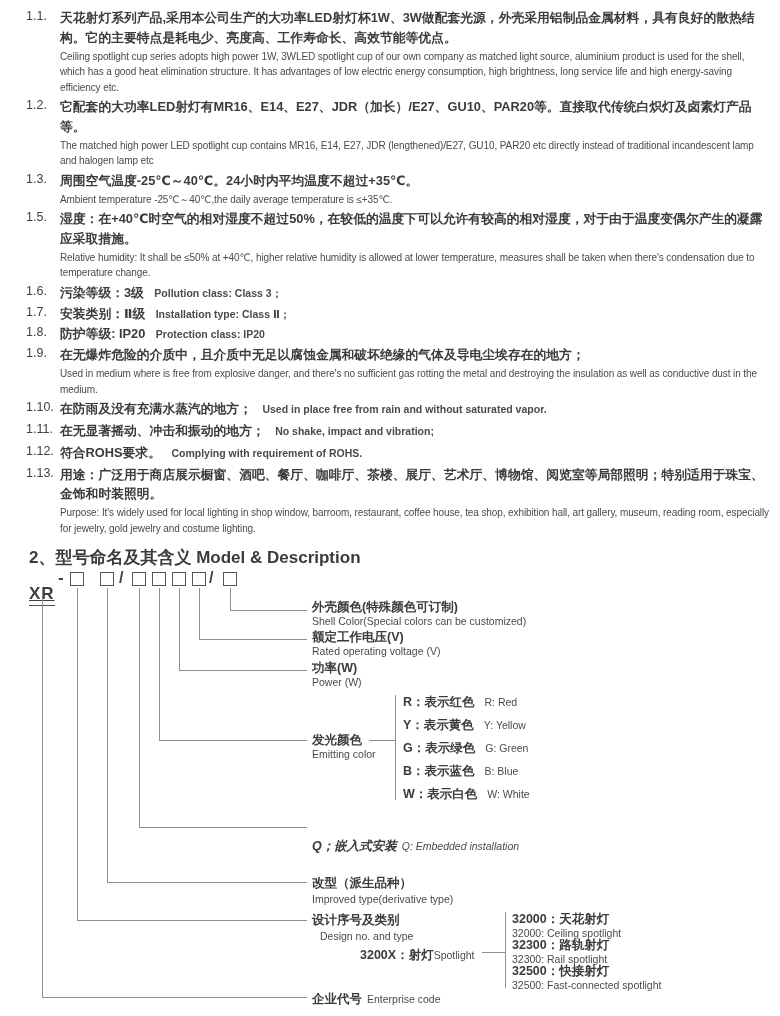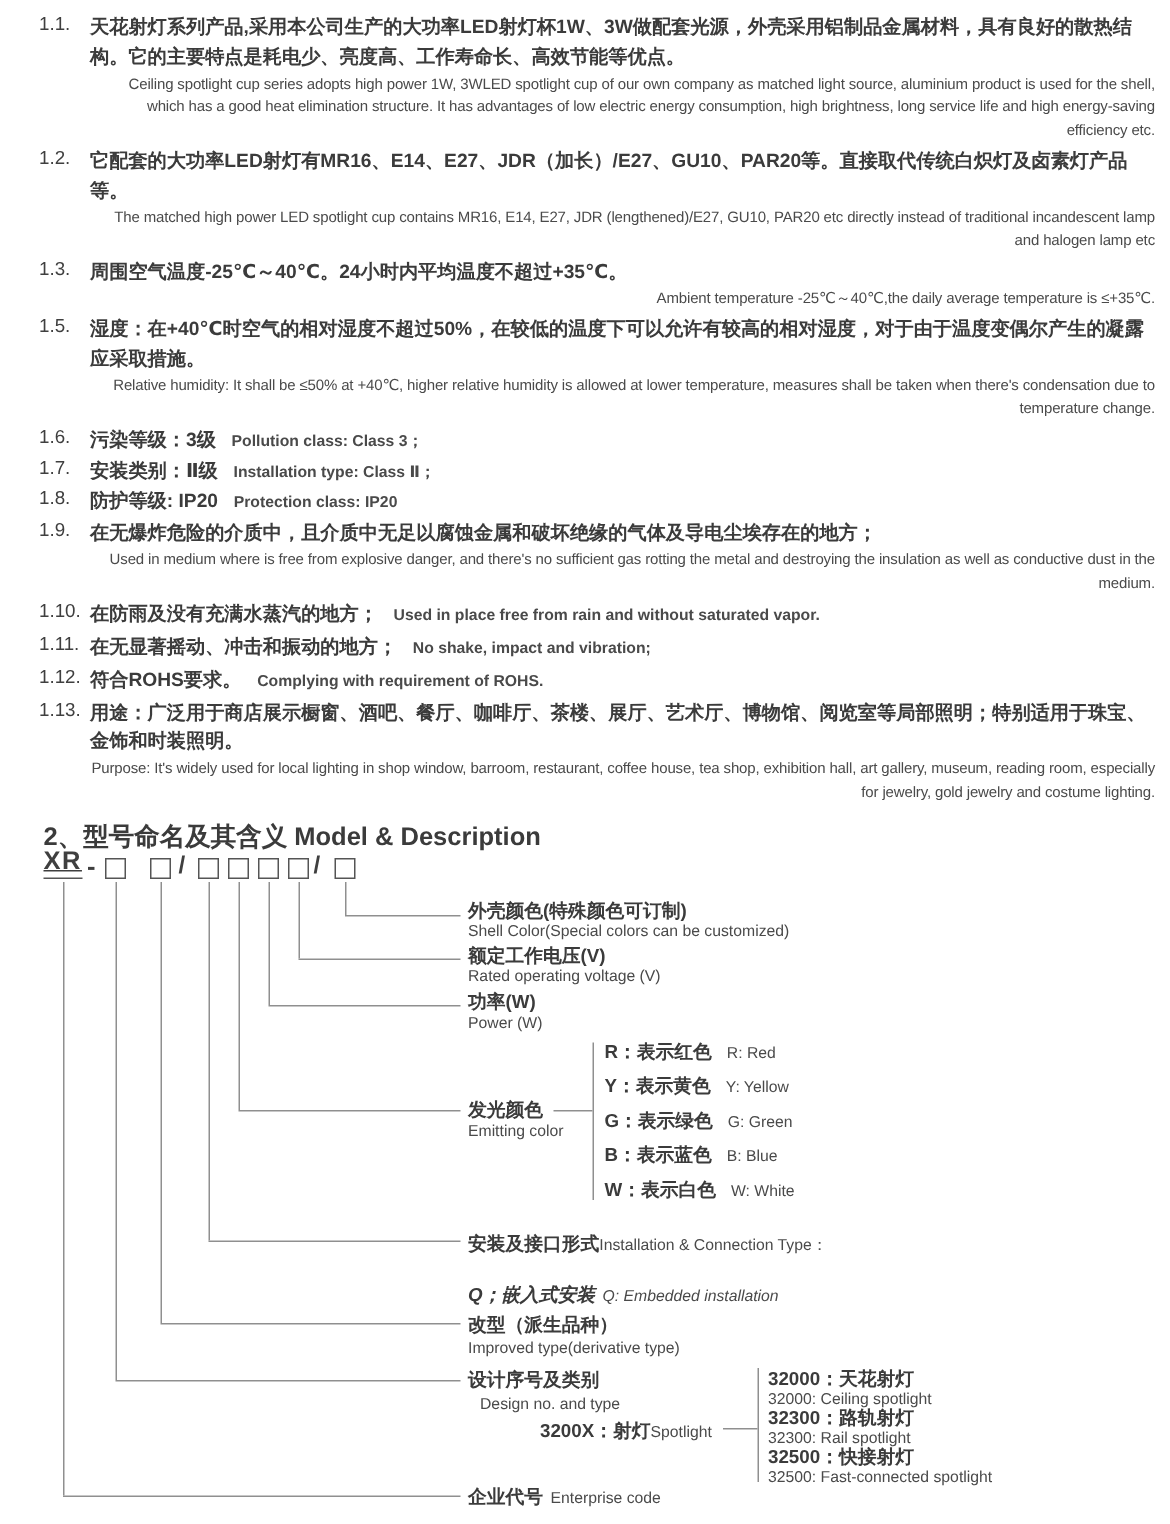--- a/index.html
+++ b/index.html
@@ -5,21 +5,21 @@
   html,body{margin:0;padding:0;background:#ffffff;}
   body{width:780px;height:1016px;position:relative;overflow:hidden;
        font-family:"Liberation Sans","DejaVu Sans",sans-serif;color:#3f3f3f;}
 
   
   .spec-list{padding:8px 10px 0 0;}
   .item{position:relative;padding-left:60px;margin-bottom:2px;}
   .item .num{position:absolute;left:26px;top:1px;font-size:12.5px;font-weight:400;color:#3f3f3f;white-space:nowrap;}
   .item .zh{font-size:12.8px;font-weight:600;line-height:1.55;color:#3b3b3b;}
   .item .en-inline{font-size:10.5px;font-weight:700;color:#4a4a4a;margin-left:6px;}
-  .item .en-block{font-size:10px;font-weight:400;color:#4a4a4a;line-height:1.55;margin-top:1px;letter-spacing:-0.1px;text-align:right;}
+  .item .en-block{font-size:10px;font-weight:400;color:#4a4a4a;line-height:1.55;margin-top:1px;letter-spacing:-0.1px;}
   .en-block:empty{display:none;}
   .item.tight{margin-bottom:1px;}
 
   
   .model-section{position:absolute;left:0;top:528px;width:780px;height:488px;}
   .msec-title{position:absolute;left:29px;top:4px;font-size:17px;font-weight:600;color:#3b3b3b;white-space:nowrap;}
 
   .code-text{position:absolute;font-size:17px;font-weight:600;color:#3f3f3f;}
   .xr{border-bottom:1.5px solid #555;padding-bottom:1px;letter-spacing:1px;}
   .cbox{position:absolute;width:12px;height:12px;border:1.5px solid #555;top:44px;background:#fff;}
@@ -128,21 +128,21 @@
       <span class="en-inline"></span>
       <div class="en-block">Purpose: It's widely used for local lighting in shop window, barroom, restaurant, coffee house, tea shop, exhibition hall, art gallery, museum, reading room, especially for jewelry, gold jewelry and costume lighting.</div>
     </div>
 
   </section>
 
   <section class="model-section">
 
     <h2 class="msec-title">2、型号命名及其含义 Model &amp; Description</h2>
 
-    <span class="code-text xr" style="left:29px;top:36px;text-decoration:underline;">XR</span>
+    <span class="code-text xr" style="left:29px;top:56px;text-decoration:underline;">XR</span>
     <span class="code-text" style="left:58px;top:40px;">-</span>
     <span class="cbox" style="left:70px;"></span>
     <span class="cbox" style="left:100px;"></span>
     <span class="slash" style="left:119px;">/</span>
     <span class="cbox" style="left:132px;"></span>
     <span class="cbox" style="left:152px;"></span>
     <span class="cbox" style="left:172px;"></span>
     <span class="cbox" style="left:192px;"></span>
     <span class="slash" style="left:209px;">/</span>
     <span class="cbox" style="left:223px;"></span>
@@ -197,23 +197,20 @@
       <span class="lzh">G：表示绿色</span><span class="len">G: Green</span>
     </div>
     <div class="crow" style="top:233px;">
       <span class="lzh">B：表示蓝色</span><span class="len">B: Blue</span>
     </div>
     <div class="crow" style="top:256px;">
       <span class="lzh">W：表示白色</span><span class="len">W: White</span>
     </div>
 
     <div class="dlabel" style="left:312px;top:292px;">
-      <div>
-        <span class="lzh">安装及接口形式</span><span class="len">Installation &amp; Connection Type：</span>
-      </div>
       <div style="margin-top:16px;font-style:italic;">
         <span class="lzh">Q；嵌入式安装</span><span class="len inline-gap">Q: Embedded installation</span>
       </div>
     </div>
 
     <div class="dlabel" style="left:312px;top:348px;">
       <div class="lzh">改型（派生品种）</div>
       <div class="len" style="margin-top:2px;">Improved type(derivative type)</div>
     </div>
 

